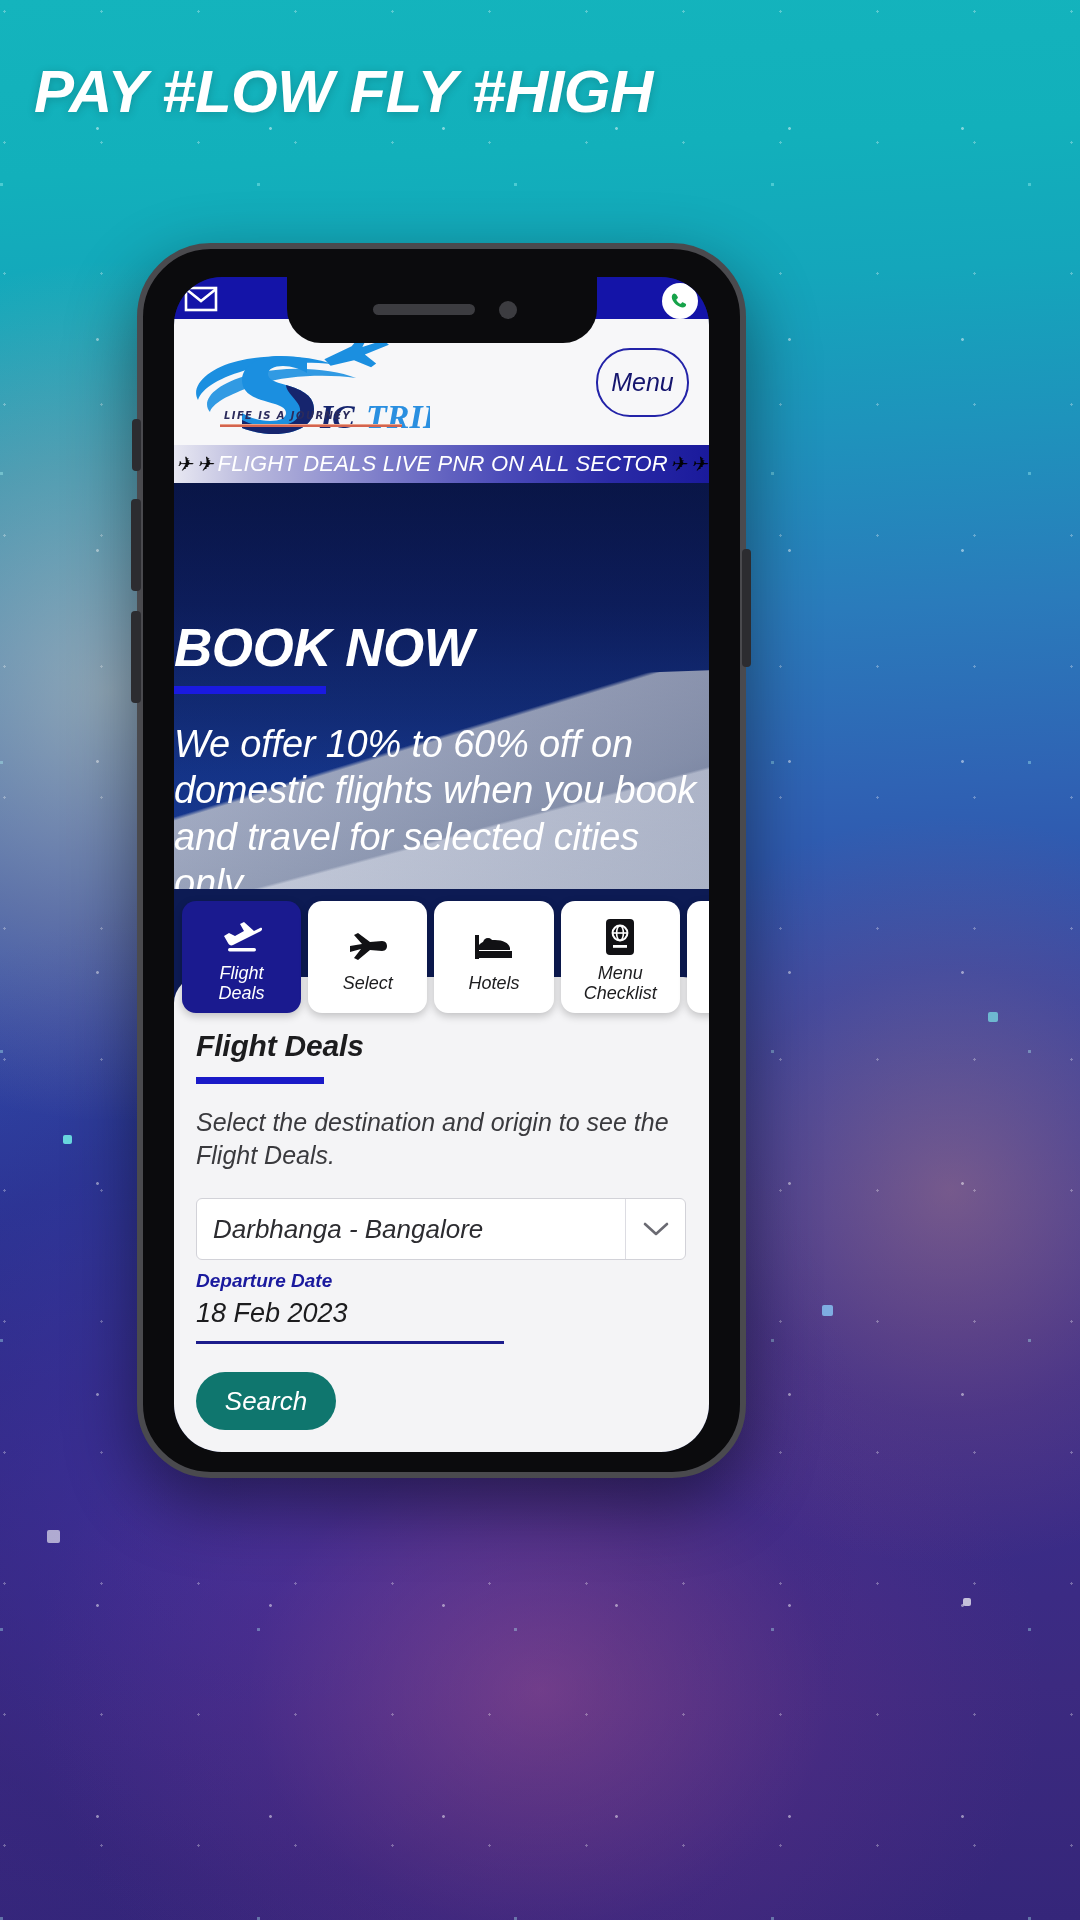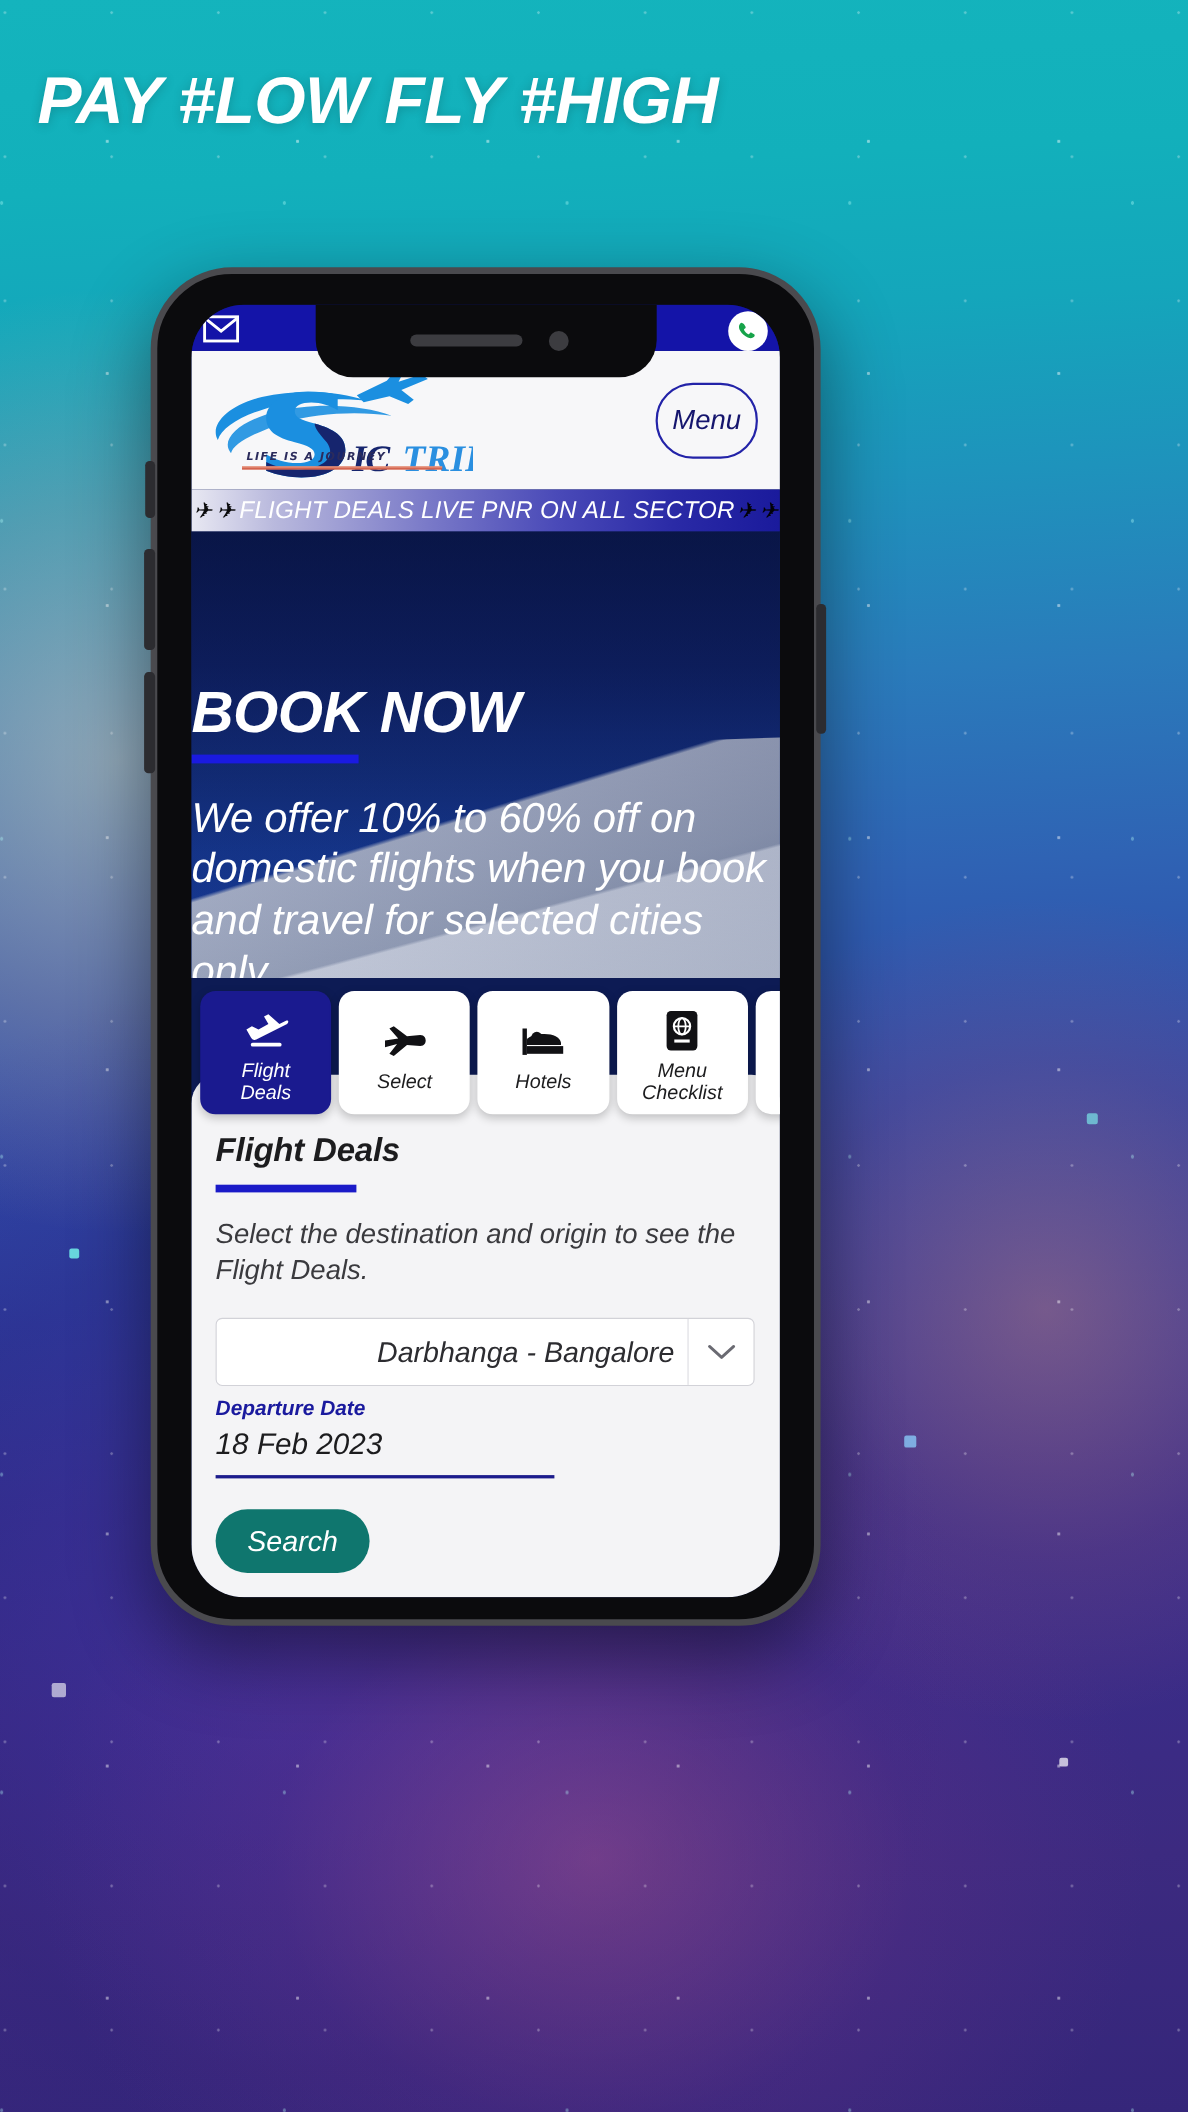--- a/index.html
+++ b/index.html
@@ -355,22 +355,21 @@
   }
   .select-box {
     margin-top: 26px;
     width: 490px;
     height: 62px;
     background: #ffffff;
     border: 1px solid #d2d2d8;
     border-radius: 6px;
     display: flex;
     align-items: center;
-    justify-content: flex-end;
-    gap: 12px;
+    justify-content: space-between;
   }
   .select-value {
     padding-left: 16px;
     font-size: 26px;
     color: #2c2c30;
     font-weight: 300;
   }
   .select-arrow {
     width: 60px;
     height: 100%;

